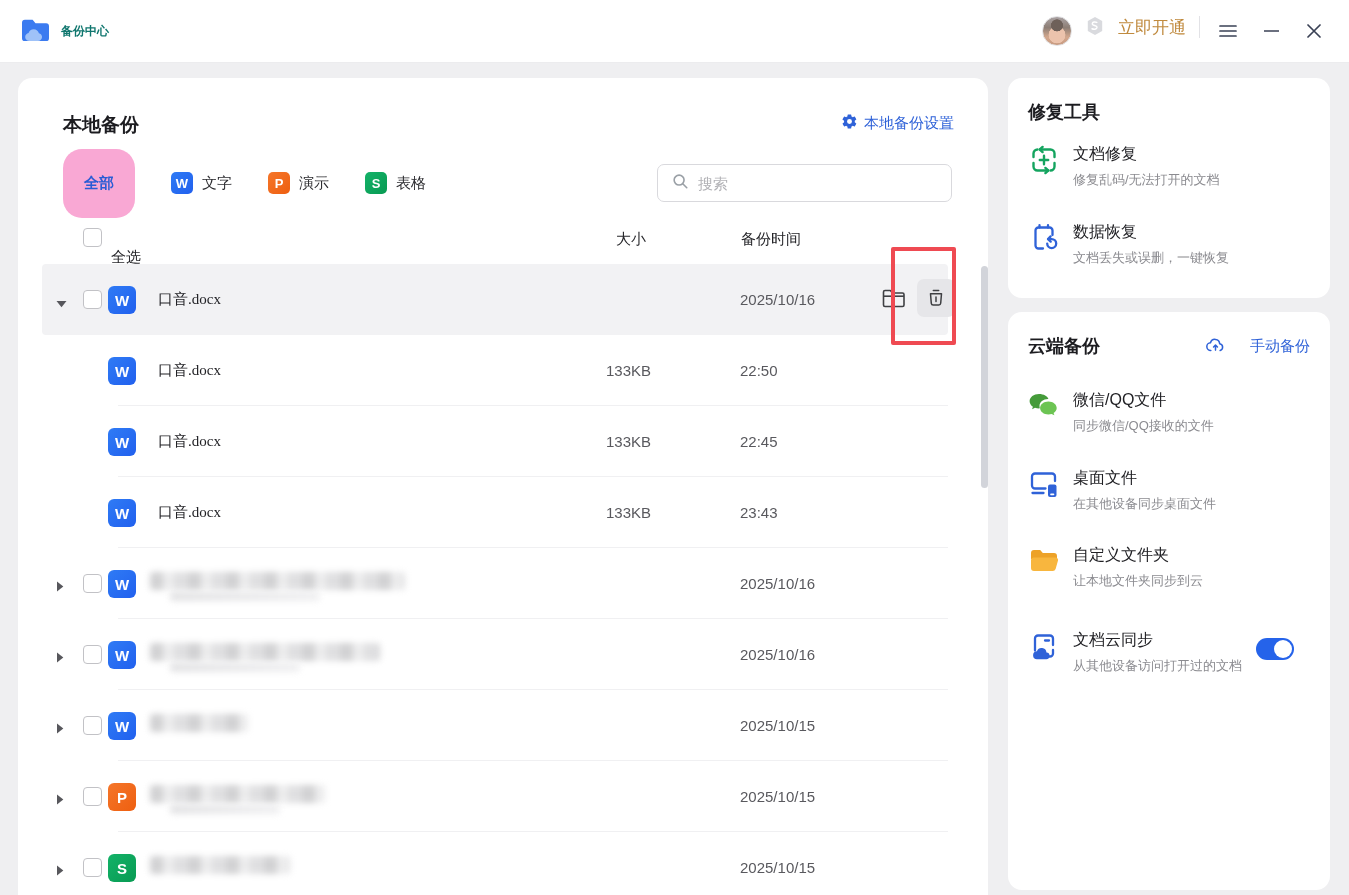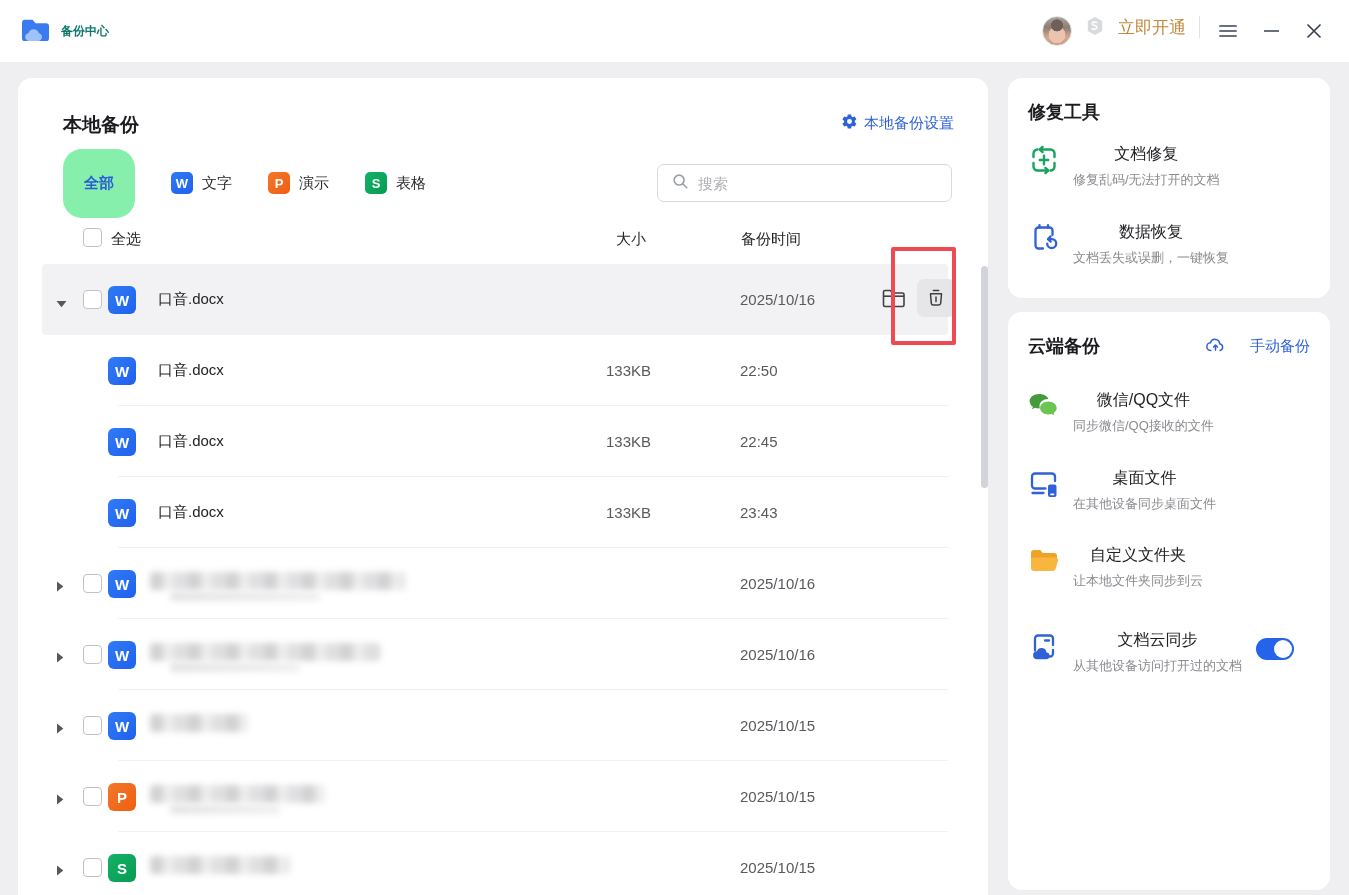--- a/index.html
+++ b/index.html
@@ -28,21 +28,21 @@
 .panel { position:absolute; left:18px; top:78px; width:970px; height:817px;
   background:#fff; border-radius:14px 14px 0 0; overflow:hidden; }
 .panel-title { position:absolute; left:45px; top:34px; font-size:19px;
   font-weight:700; color:#1c1c20; }
 .settings-link { position:absolute; right:34px; top:35px; display:flex;
   align-items:center; gap:6px; color:#2f62d8; font-size:15px; cursor:pointer; }
 
 .filters { position:absolute; left:45px; top:86px; height:38px;
   display:flex; align-items:center; gap:36px; }
 .tab { display:flex; align-items:center; gap:9px; font-size:15px; color:#2b2b2f; cursor:pointer; }
-.tab.pill { background:#86efac; color:#2a5cd5; font-weight:700;
+.tab.pill { background:#f9a8d4; color:#2a5cd5; font-weight:700;
   padding:25px 21px; border-radius:19px; }
 .ficon { border-radius:5px; color:#fff; font-weight:700;
   display:flex; align-items:center; justify-content:center; }
 .ficon.sm { width:22px; height:22px; font-size:13px; }
 .ficon.lg { width:28px; height:28px; font-size:15px; border-radius:6px; }
 .ficon.w { background:linear-gradient(135deg,#2f7bf5 0%,#2160ee 100%); }
 .ficon.p { background:linear-gradient(135deg,#f5762a 0%,#ee5f10 100%); }
 .ficon.s { background:linear-gradient(135deg,#13b268 0%,#089a52 100%); }
 
 .search { position:absolute; left:639px; top:86px; width:295px; height:38px;
@@ -57,21 +57,21 @@
   border-radius:4px; background:#fff; cursor:pointer; }
 .th-label { position:absolute; font-size:15px; color:#26262a; top:2px; }
 
 .rows { position:absolute; left:24px; top:186px; width:906px; height:631px; }
 .row { position:absolute; left:0; width:906px; height:71px; }
 .row.hl { background:#f2f2f4; border-radius:4px; }
 .row .sep { position:absolute; left:76px; right:0; bottom:0; height:1px; background:#f0f0f2; }
 .caret { position:absolute; left:14px; top:30px; }
 .row .cb { left:41px; top:26px; }
 .row .ficon { position:absolute; left:66px; top:22px; }
-.fname { position:absolute; left:116px; top:26px; font-size:15px; color:#232327; }
+.fname { position:absolute; left:116px; top:26px; font-size:15px; color:#232327;font-family:Liberation Serif, serif; }
 .fsize { position:absolute; left:564px; top:27px; font-size:15px; color:#59595e; }
 .ftime { position:absolute; left:698px; top:27px; font-size:15px; color:#59595e; }
 .redacted { position:absolute; left:108px; top:24px; height:18px; border-radius:3px;
   background:repeating-linear-gradient(90deg,#c7c7c9 0 13px,#e8e8e9 13px 24px,#d8d8da 24px 38px);
   filter:blur(3px); opacity:.8; }
 .redacted2 { position:absolute; left:128px; top:44px; height:9px; border-radius:3px;
   background:linear-gradient(90deg,#dcdcde,#ececee); filter:blur(3px); opacity:.8; }
 .act-folder { position:absolute; left:838px; top:24px; width:26px; height:24px;
   border:none; background:none; cursor:pointer; }
 .act-trash { position:absolute; left:875px; top:15px; width:38px; height:38px;
@@ -86,21 +86,21 @@
   border:4px solid #ef4a52; border-radius:2px; z-index:50; pointer-events:none; }
 
 
 .sidebar-card { position:absolute; left:1008px; width:322px; background:#fff; border-radius:14px; }
 .card-repair { top:78px; height:220px;padding-left:45px; }
 .card-cloud  { top:312px; height:578px; }
 .card-title { position:absolute; left:20px; top:22px; font-size:18px; font-weight:700; color:#1c1c20; }
 .manual-link { position:absolute; right:20px; top:24px; display:flex; align-items:center;
   gap:24px; color:#2f62d8; font-size:15px; cursor:pointer; }
 .side-item { position:absolute; left:20px; display:flex; gap:13px; align-items:flex-start;
-  cursor:pointer; width:282px;text-align:center; }
+  cursor:pointer; width:282px; }
 .si-icon { width:32px; height:32px; display:flex; align-items:center; justify-content:center; flex:none; }
 .si-title { font-size:16px; color:#212125; margin-bottom:6px; }
 .si-desc { font-size:13px; color:#8b8b90; }
 .toggle { position:absolute; right:16px; top:8px; width:38px; height:22px;
   border-radius:11px; background:#2563ea; cursor:pointer; }
 .toggle::after { content:""; position:absolute; right:2px; top:2px; width:18px; height:18px;
   border-radius:50%; background:#fff; }
 
 .badge-hex { width:20px; height:20px; }
 </style>
@@ -182,21 +182,21 @@
         <svg width="18" height="18" viewBox="0 0 20 20" fill="none" stroke="#9aa0a6" stroke-width="1.8" stroke-linecap="round">
             <circle cx="9" cy="9" r="5.5"></circle>
             <path d="M13.3 13.3L17.5 17.5"></path>
           </svg>
       </span>
       <input placeholder="搜索" style="">
     </div>
 
     <div class="table-head">
       <span class="cb" style="left:41px;top:0;"></span>
-      <span class="th-label" style="left:69px;">全选</span>
+      <span class="th-label" style="left:69px;margin-top:18px;">全选</span>
       <span class="th-label" style="left:574px;">大小</span>
       <span class="th-label" style="left:699px;">备份时间</span>
     </div>
 
     <div class="rows">
 
       <div class="row hl" style="top:0;">
         <span class="caret">
           <svg width="11" height="8" viewBox="0 0 11 8">
               <path d="M.5 1h10L5.5 7.3z" fill="#57575c"></path>

